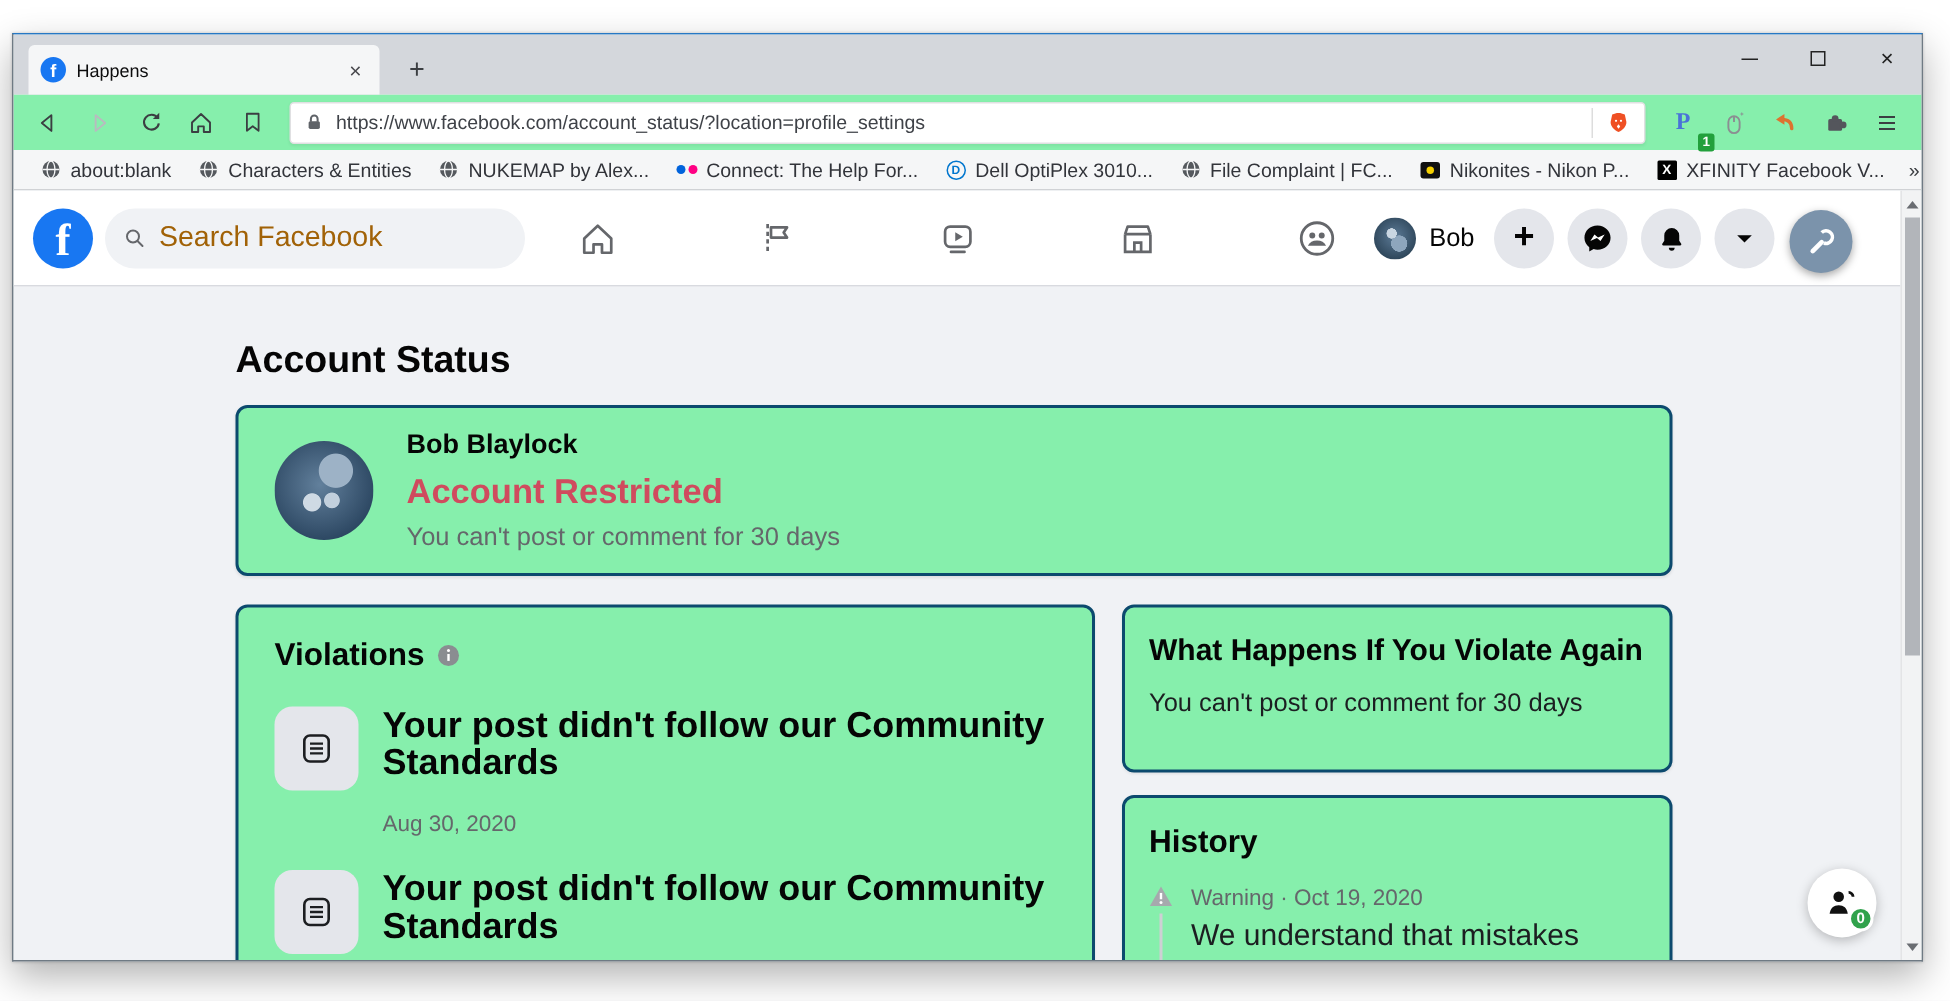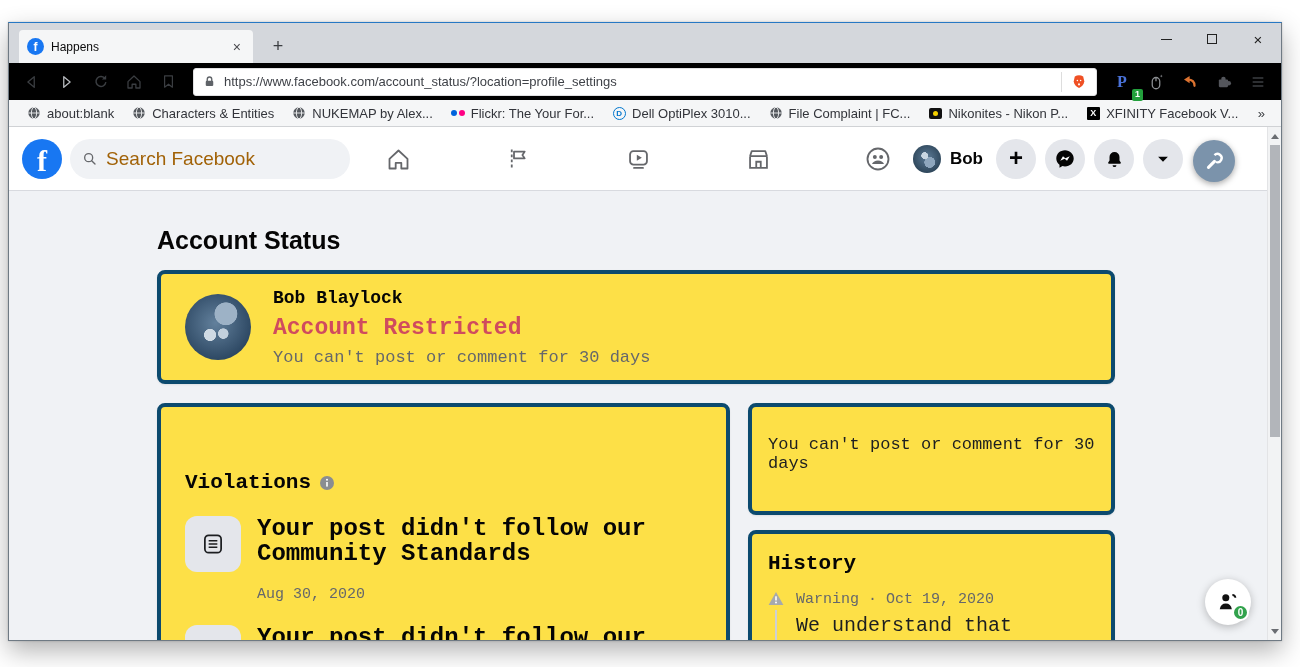--- a/index.html
+++ b/index.html
@@ -20,21 +20,21 @@
   .tab-close { font-size:14px; color:#4a4a4f; padding:0 4px; cursor:default; }
   .newtab { position:absolute; left:256px; bottom:4px; width:26px; height:26px; font-size:18px;
     color:#3b3e42; display:flex; align-items:center; justify-content:center; }
   .winctl { position:absolute; right:0; top:0; height:32px; display:flex; }
   .winctl > div { width:46px; height:32px; display:flex; align-items:center; justify-content:center; color:#222; }
   .ic-min { width:11px; height:1px; background:#222; }
   .ic-max { width:10px; height:10px; border:1px solid #222; }
   .ic-close { font-size:15px; line-height:1; }
 
   
-  .toolbar { height:37px; background:#000000; display:flex; align-items:center; padding:0 8px; gap:4px; flex:0 0 auto;justify-content:space-between; }
+  .toolbar { height:37px; background:#86efac; display:flex; align-items:center; padding:0 8px; gap:4px; flex:0 0 auto;justify-content:space-between; }
   .tbtn { width:30px; height:28px; display:flex; align-items:center; justify-content:center; flex:0 0 auto; }
   .urlbar { flex:1; height:28px; background:#fff; border:1px solid #e0e0e2; border-radius:3px;
     display:flex; align-items:center; padding:0 8px; margin:0 6px; gap:7px; box-shadow:0 1px 2px rgba(0,0,0,.06);}
   .url-text { flex:1; font-size:13px; color:#3f4248; white-space:nowrap; overflow:hidden; }
   .urlbar-end { display:flex; align-items:center; gap:6px; border-left:1px solid #ddd; padding-left:8px; height:20px;}
   .extbadge { position:relative; }
   .extbadge .badge { position:absolute; right:-6px; bottom:-5px; background:#22a03c; color:#fff;
     font-size:9px; font-weight:bold; padding:1px 3px; border-radius:2px; line-height:1.1; }
   .p-glyph { color:#4a72d8; font-weight:bold; font-size:16px; font-family:"Liberation Serif",serif; }
 
@@ -67,44 +67,44 @@
     background:#f0f2f5; display:flex; align-items:center; padding:0 12px; gap:8px;}
   .fb-search span { font-size:19px; color:#a16207; }
   .fb-centernav { position:absolute; left:50%; top:0; transform:translateX(-50%); height:64px;
     display:flex; align-items:center; }
   .navslot { width:120px; height:64px; display:flex; align-items:center; justify-content:center; color:#65676b;}
   .fb-right { position:absolute; right:84px; top:12px; height:40px; display:flex; align-items:center; gap:9px; }
   .mini-avatar { width:28px; height:28px; border-radius:50%;
     background:radial-gradient(circle at 42% 38%, #c9d6e2 0 14%, transparent 15%),
                radial-gradient(circle at 60% 62%, #8ea6bd 0 22%, transparent 23%),
                radial-gradient(circle at 50% 45%, #5c7a96, #2d4559 75%);}
-  .fb-name { font-size:17px; font-weight:bold; color:#050505; margin-right:4px; }
+  .fb-name { font-size:17px; font-weight:normal; color:#050505; margin-right:4px; }
   .cbtn { width:40px; height:40px; border-radius:50%; background:#e4e6eb; display:flex;
     align-items:center; justify-content:center; color:#050505; }
   .cbtn.plus { font-size:24px; font-weight:bold; padding-bottom:2px;}
   .wrench { position:absolute; left:1184px; top:13px; width:42px; height:42px; border-radius:50%;
     background:#7b93ab; display:flex; align-items:center; justify-content:center;
     box-shadow:0 2px 6px rgba(0,0,0,.35); z-index:5;}
 
   
   .page-title { position:absolute; left:148px; top:99px; font-size:25px; font-weight:bold; color:#050505; }
-  .card { position:absolute; background:#fde047; border:4px solid #0c4a6e; border-radius:8px;
-    box-shadow:0 1px 2px rgba(0,0,0,.08);font-family:Liberation Mono, monospace; }
+  .card { position:absolute; background:#86efac; border:2px solid #0c4a6e; border-radius:8px;
+    box-shadow:0 1px 2px rgba(0,0,0,.08); }
   .profile-card { left:148px; top:143px; width:958px; height:114px; display:flex; align-items:center; padding:0 24px; gap:22px;}
   .big-avatar { width:66px; height:66px; border-radius:50%; flex:0 0 auto;
     background:radial-gradient(circle at 38% 62%, #cfdae4 0 10%, transparent 11%),
                radial-gradient(circle at 58% 60%, #c2d0dd 0 9%, transparent 10%),
                radial-gradient(circle at 62% 30%, #9db2c6 0 18%, transparent 19%),
                radial-gradient(circle at 46% 44%, #62809c, #2d4863 72%, #1f3549);}
   .pc-name { font-size:18px; font-weight:bold; color:#050505; }
   .pc-status { font-size:23px; font-weight:bold; color:#d04b5e; margin-top:7px; }
   .pc-detail { font-size:17px; color:#65676b; margin-top:7px; }
 
   .violations-card { left:148px; top:276px; width:573px; height:330px; padding:20px 24px; }
-  .sec-head { display:flex; align-items:center; gap:8px;margin-top:44px; }
+  .sec-head { display:flex; align-items:center; gap:8px; }
   .sec-title { font-size:21px; font-weight:bold; color:#050505; }
   .vio-item { display:flex; gap:16px; margin-top:22px; }
   .vio-icon { width:56px; height:56px; border-radius:12px; background:#e4e6eb; flex:0 0 auto;
     display:flex; align-items:center; justify-content:center; }
   .vio-title { font-size:24px; font-weight:600; color:#050505; line-height:25px; max-width:450px;}
   .vio-date { font-size:15px; color:#65676b; margin-top:20px; }
 
   .whatif-card { left:739px; top:276px; width:367px; height:112px; padding:16px; }
   .whatif-title { font-size:20px; font-weight:bold; color:#050505; line-height:26px; }
   .whatif-body { font-size:17px; color:#1c1e21; margin-top:12px; }
@@ -260,21 +260,21 @@
             <path d="M1.5 8h13" stroke="#f5f6f7" stroke-width="1"></path>
           </svg>
         </span>
       <span class="bm-label">NUKEMAP by Alex...</span>
     </div>
     <div class="bm">
       <span class="bm-ic ic-flickr">
           <i style="background:#0063dc"></i>
           <i style="background:#ff0084"></i>
         </span>
-      <span class="bm-label">Flickr: The Your For...</span>
+      <span class="bm-label">Connect: The Help For...</span>
     </div>
     <div class="bm">
       <span class="bm-ic">
           <span class="ic-dell">D</span>
         </span>
       <span class="bm-label">Dell OptiPlex 3010...</span>
     </div>
     <div class="bm">
       <span class="bm-ic">
           <svg width="14" height="14" viewBox="0 0 16 16">
@@ -417,20 +417,21 @@
             </svg>
         </div>
         <div>
           <div class="vio-title">Your post didn't follow our Community Standards</div>
           <div class="vio-date">Aug 3, 2020</div>
         </div>
       </div>
     </div>
 
     <div class="card whatif-card">
+      <div class="whatif-title">What Happens If You Violate Again</div>
       <div class="whatif-body">You can't post or comment for 30 days</div>
     </div>
 
     <div class="card history-card">
       <div class="sec-title">History</div>
       <div class="hist-entry">
         <div class="hist-rail">
           <svg width="16" height="15" viewBox="0 0 16 15">
               <path d="M8 1 15.4 14H.6z" fill="#a6a9ad"></path>
               <rect x="7.2" y="5.3" width="1.6" height="4.2" fill="#fff"></rect>

